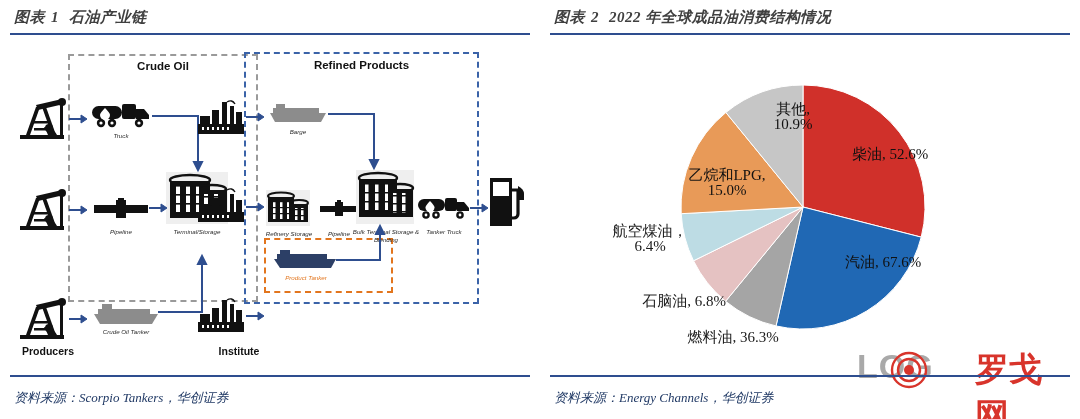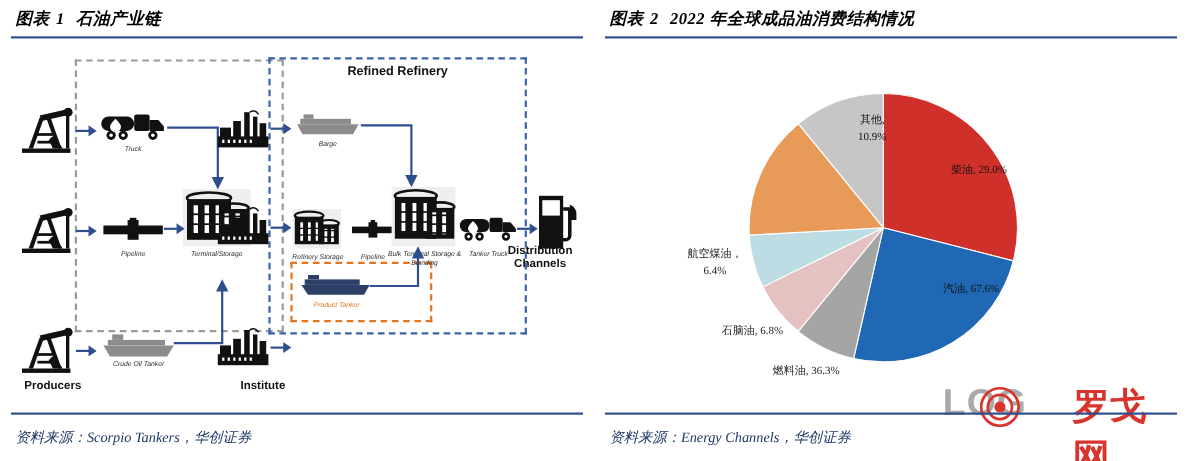--- a/index.html
+++ b/index.html
@@ -9,21 +9,21 @@
     overflow:hidden;position:relative;
   }
   .page{width:1080px;height:419px;position:relative;display:flex;}
   .panel{width:540px;height:419px;position:relative;box-sizing:border-box;}
   .panel.left{padding:0 14px;}
   .panel.right{padding:0 14px;}
 
   
   .fig-title{
     position:absolute;left:14px;top:8px;
-    color:#000000;font-weight:bold;font-size:15px;
+    color:#404040;font-weight:bold;font-size:15px;
     font-family:"Liberation Serif","DejaVu Serif",serif;
     font-style:italic;letter-spacing:.5px;white-space:nowrap;
   }
   .fig-title .num{margin:0 10px 0 6px;}
   .title-rule{
     position:absolute;left:10px;top:33px;width:520px;height:2px;background:#2E4E8F;
   }
   .foot-rule{
     position:absolute;left:10px;bottom:42px;width:520px;height:2px;background:#2E4E8F;
   }
@@ -54,21 +54,21 @@
     white-space:nowrap;line-height:8px;
   }
   .icon-label.orange{color:#E2751D;}
   .ic{position:absolute;}
   .arrow{position:absolute;}
   svg{display:block;overflow:visible;}
 
   
   .pie-wrap{position:absolute;left:0;top:40px;width:540px;height:320px;}
   .pie-label{
-    position:absolute;font-size:10px;color:#1a1a1a;
+    position:absolute;font-size:15px;color:#1a1a1a;
     font-family:"Liberation Serif","DejaVu Serif",serif;
     text-align:center;line-height:15px;white-space:nowrap;
   }
   .pie-label.inner{color:#111;}
 
   
   .watermark{position:absolute;right:8px;bottom:30px;height:44px;width:215px;}
   .wm-log{
     position:absolute;left:0;top:2px;color:#A9A9A9;font-weight:bold;font-size:34px;
     font-family:"Liberation Sans","DejaVu Sans",sans-serif;letter-spacing:1px;
@@ -90,21 +90,22 @@
       <span>图表</span><span class="num">1</span><span>石油产业链</span>
     </div>
     <div class="title-rule"></div>
 
     <div class="diagram">
 
       <div class="dash-box dash-grey" style="left:60px;top:12px;width:190px;height:248px;"></div>
       <div class="dash-box dash-blue" style="left:236px;top:10px;width:235px;height:252px;"></div>
       <div class="dash-box dash-orange" style="left:256px;top:196px;width:129px;height:55px;"></div>
 
-      <div class="box-title" style="left:236px;top:17px;width:235px;">Refined Refinery</div>
+      <div class="box-title" style="left:60px;top:18px;width:190px;">Crude Oil</div>
+      <div class="box-title" style="left:236px;top:17px;width:235px;">Refined Products</div>
 
       <div class="ic" style="left:8px;top:55px;">
         <svg width="52" height="44" viewBox="0 0 52 44">
           <g fill="#111">
             <rect x="4" y="38" width="44" height="4"></rect>
             <path d="M10 38 L20 10 L24 10 L14 38 Z"></path>
             <path d="M40 38 L30 10 L26 10 L36 38 Z"></path>
             <rect x="16" y="24" width="16" height="2.5"></rect>
             <rect x="18" y="31" width="12" height="2.5"></rect>
             <path d="M20 8 L46 2 L48 7 L22 13 Z"></path>
@@ -143,24 +144,20 @@
             <circle cx="46" cy="5" r="4"></circle>
             <rect x="44" y="5" width="3" height="33"></rect>
             <path d="M33 30 q6 4 8 8 h-9 q-2 -5 -4 -8z"></path>
             <circle cx="33" cy="31" r="4"></circle>
           </g>
         </svg>
       </div>
 
       <div class="grp-label" style="left:0px;top:303px;width:80px;">Producers</div>
       <div class="grp-label" style="left:186px;top:303px;width:90px;">Institute</div>
-      <div class="grp-label" style="left:440px;top:180px;width:86px;">
-        <span>Distribution</span><br>
-        <span>Channels</span>
-      </div>
 
       <div class="arrow" style="left:61px;top:72px;">
         <svg width="18" height="10">
             <g fill="#2E4E8F" stroke="#2E4E8F">
               <line x1="0" y1="5" x2="12" y2="5" stroke-width="2"></line>
               <polygon points="12,1 18,5 12,9"></polygon>
             </g>
           </svg>
       </div>
       <div class="arrow" style="left:61px;top:163px;">
@@ -534,27 +531,31 @@
             <path d="M0,0 L0.00,-122.00 A122,122 0 0 1 118.22,30.13 Z" fill="#D0302A" stroke="#ffffff" stroke-width="1"></path>
             <path d="M0,0 L118.22,30.13 A122,122 0 0 1 -26.96,118.98 Z" fill="#2068B4" stroke="#ffffff" stroke-width="1"></path>
             <path d="M0,0 L-26.96,118.98 A122,122 0 0 1 -77.41,94.30 Z" fill="#A5A5A5" stroke="#ffffff" stroke-width="1"></path>
             <path d="M0,0 L-77.41,94.30 A122,122 0 0 1 -109.50,53.79 Z" fill="#E5C2C2" stroke="#ffffff" stroke-width="1"></path>
             <path d="M0,0 L-109.50,53.79 A122,122 0 0 1 -121.82,6.70 Z" fill="#BDDCE4" stroke="#ffffff" stroke-width="1"></path>
             <path d="M0,0 L-121.82,6.70 A122,122 0 0 1 -77.11,-94.54 Z" fill="#E89A58" stroke="#ffffff" stroke-width="1"></path>
             <path d="M0,0 L-77.11,-94.54 A122,122 0 0 1 -0.00,-122.00 Z" fill="#C6C6C6" stroke="#ffffff" stroke-width="1"></path>
           </g>
       </svg>
 
-      <div class="pie-label inner" style="left:290px;top:107px;width:120px;">柴油, 29.0%</div>
+      <div class="pie-label inner" style="left:290px;top:107px;width:120px;">柴油, 52.6%</div>
       <div class="pie-label inner" style="left:283px;top:215px;width:120px;">汽油, 67.6%</div>
       <div class="pie-label" style="left:133px;top:290px;width:120px;">燃料油, 36.3%</div>
       <div class="pie-label" style="left:84px;top:254px;width:120px;">石脑油, 6.8%</div>
       <div class="pie-label" style="left:55px;top:184px;width:110px;">
         <span>航空煤油，</span><br>
         <span>6.4%</span>
+      </div>
+      <div class="pie-label inner" style="left:122px;top:128px;width:130px;">
+        <span>乙烷和LPG,</span><br>
+        <span>15.0%</span>
       </div>
       <div class="pie-label inner" style="left:208px;top:62px;width:90px;">
         <span>其他,</span><br>
         <span>10.9%</span>
       </div>
     </div>
 
     <div class="watermark">
       <span class="wm-log">LOG</span>
       <span class="wm-ring">

